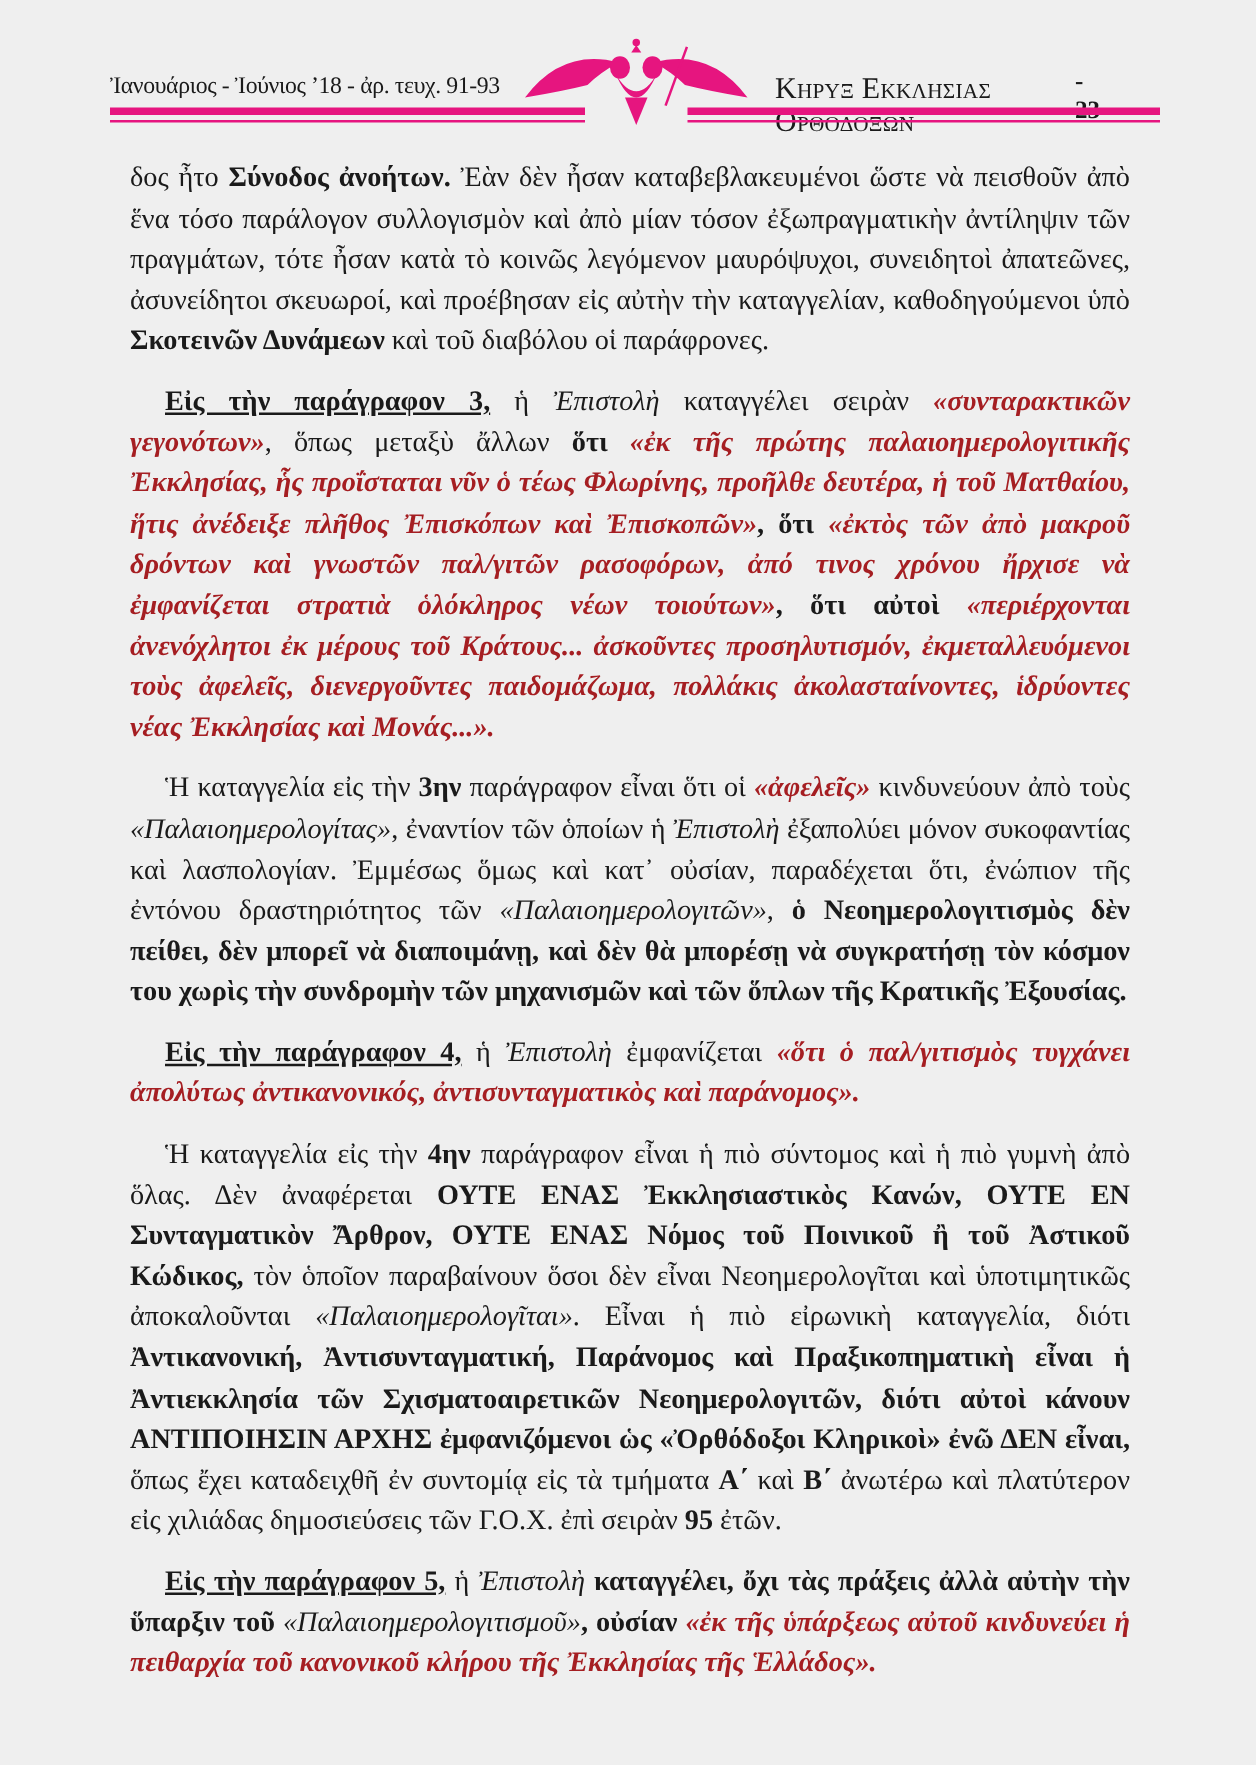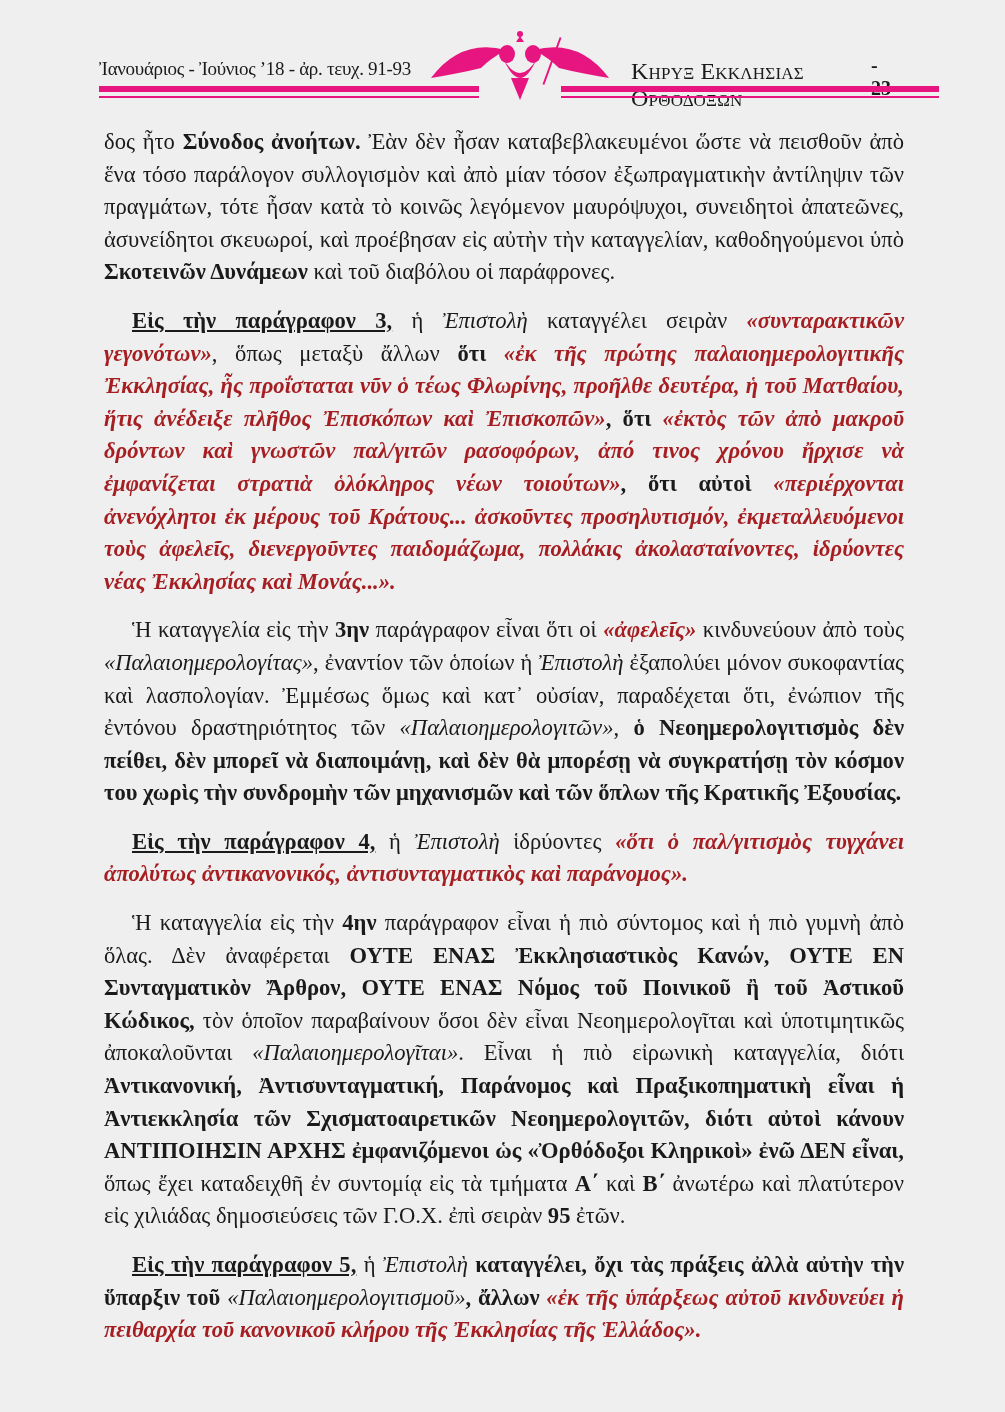--- a/index.html
+++ b/index.html
@@ -1,20 +1,20 @@
 <!DOCTYPE html>
 <html><head>
 <meta charset="utf-8">
 <style>
   html, body { margin:0; padding:0; }
   body {
     width:1005px; height:1412px; background:#efefef; position:relative; overflow:hidden;
     font-family:"Liberation Serif","DejaVu Serif",serif; color:#1a1a1a;
   }
-  .header { position:absolute; left:0; top:0; width:841px; height:100px;margin-left:11px; }
+  .header { position:absolute; left:0; top:0; width:841px; height:100px; }
   .hdr-left { position:absolute; left:88px; top:58px; font-size:19px; letter-spacing:-0.3px; }
   .hdr-right { position:absolute; left:620px; top:58px; font-size:24px; font-variant:small-caps; letter-spacing:0.2px; }
   .hdr-page { position:absolute; left:860px; top:54px; font-size:20px; font-weight:bold; }
   .rule-thick { position:absolute; top:86px; height:6px; background:#e6157f; }
   .rule-thin { position:absolute; top:96px; height:2px; background:#e6157f; }
   .eagle { position:absolute; left:400px; top:28px; width:218px; height:72px; }
   .content { position:absolute; left:88px; top:110px; width:832px; font-size:22.6px; line-height:32.6px; text-align:justify; }
   .content p { margin:16px; text-indent:0; }
   .content p.ind { text-indent:28px; }
   .red { color:#a51e22; font-style:italic; font-weight:bold; }
@@ -53,21 +53,21 @@
   <p>
     <span>δος ἦτο </span><span class="b">Σύνοδος ἀνοήτων.</span><span> Ἐὰν δὲν ἦσαν καταβεβλακευμένοι ὥστε νὰ πεισθοῦν ἀπὸ ἕνα τόσο παράλογον συλλογισμὸν καὶ ἀπὸ μίαν τόσον ἐξωπραγματικὴν ἀντίληψιν τῶν πραγμάτων, τότε ἦσαν κατὰ τὸ κοινῶς λεγόμενον μαυρόψυχοι, συνειδητοὶ ἀπατεῶνες, ἀσυνείδητοι σκευωροί, καὶ προέβησαν εἰς αὐτὴν τὴν καταγγελίαν, καθοδηγούμενοι ὑπὸ </span><span class="b">Σκοτεινῶν Δυνάμεων</span><span> καὶ τοῦ διαβόλου οἱ παράφρονες.</span>
   </p>
   <p class="ind">
     <span class="u">Εἰς τὴν παράγραφον 3,</span><span> ἡ </span><span class="bi">Ἐπιστολὴ</span><span> καταγγέλει σειρὰν </span><span class="red">«συνταρακτικῶν γεγονότων»</span><span>, ὅπως μεταξὺ ἄλλων </span><span class="b">ὅτι</span><span class="red"> «ἐκ τῆς πρώτης παλαιοημερολογιτικῆς Ἐκκλησίας, ἧς προΐσταται νῦν ὁ τέως Φλωρίνης, προῆλθε δευτέρα, ἡ τοῦ Ματθαίου, ἥτις ἀνέδειξε πλῆθος Ἐπισκόπων καὶ Ἐπισκοπῶν»</span><span class="b">, ὅτι</span><span class="red"> «ἐκτὸς τῶν ἀπὸ μακροῦ δρόντων καὶ γνωστῶν παλ/γιτῶν ρασοφόρων, ἀπό τινος χρόνου ἤρχισε νὰ ἐμφανίζεται στρατιὰ ὁλόκληρος νέων τοιούτων»</span><span class="b">, ὅτι αὐτοὶ</span><span class="red"> «περιέρχονται ἀνενόχλητοι ἐκ μέρους τοῦ Κράτους... ἀσκοῦντες προσηλυτισμόν, ἐκμεταλλευόμενοι τοὺς ἀφελεῖς, διενεργοῦντες παιδομάζωμα, πολλάκις ἀκολασταίνοντες, ἱδρύοντες νέας Ἐκκλησίας καὶ Μονάς...».</span>
   </p>
   <p class="ind">
     <span>Ἡ καταγγελία εἰς τὴν </span><span class="b">3ην</span><span> παράγραφον εἶναι ὅτι οἱ </span><span class="red">«ἀφελεῖς»</span><span> κινδυνεύουν ἀπὸ τοὺς </span><span class="i">«Παλαιοημερολογίτας»</span><span>, ἐναντίον τῶν ὁποίων ἡ </span><span class="bi">Ἐπιστολὴ</span><span> ἐξαπολύει μόνον συκοφαντίας καὶ λασπολογίαν. Ἐμμέσως ὅμως καὶ κατ᾽ οὐσίαν, παραδέχεται ὅτι, ἐνώπιον τῆς ἐντόνου δραστηριότητος τῶν </span><span class="i">«Παλαιοημερολογιτῶν»</span><span>, </span><span class="b">ὁ Νεοημερολογιτισμὸς δὲν πείθει, δὲν μπορεῖ νὰ διαποιμάνῃ, καὶ δὲν θὰ μπορέσῃ νὰ συγκρατήσῃ τὸν κόσμον του χωρὶς τὴν συνδρομὴν τῶν μηχανισμῶν καὶ τῶν ὅπλων τῆς Κρατικῆς Ἐξουσίας.</span>
   </p>
   <p class="ind">
-    <span class="u">Εἰς τὴν παράγραφον 4,</span><span> ἡ </span><span class="bi">Ἐπιστολὴ</span><span> ἱδρύοντες </span><span class="red">«ὅτι ὁ παλ/γιτισμὸς τυγχάνει ἀπολύτως ἀντικανονικός, ἀντισυνταγματικὸς καὶ παράνομος».</span>
+    <span class="u">Εἰς τὴν παράγραφον 4,</span><span> ἡ </span><span class="bi">Ἐπιστολὴ</span><span> ἐμφανίζεται </span><span class="red">«ὅτι ὁ παλ/γιτισμὸς τυγχάνει ἀπολύτως ἀντικανονικός, ἀντισυνταγματικὸς καὶ παράνομος».</span>
   </p>
   <p class="ind">
     <span>Ἡ καταγγελία εἰς τὴν </span><span class="b">4ην</span><span> παράγραφον εἶναι ἡ πιὸ σύντομος καὶ ἡ πιὸ γυμνὴ ἀπὸ ὅλας. Δὲν ἀναφέρεται </span><span class="b">ΟΥΤΕ ΕΝΑΣ Ἐκκλησιαστικὸς Κανών, ΟΥΤΕ ΕΝ Συνταγματικὸν Ἄρθρον, ΟΥΤΕ ΕΝΑΣ Νόμος τοῦ Ποινικοῦ ἢ τοῦ Ἀστικοῦ Κώδικος,</span><span> τὸν ὁποῖον παραβαίνουν ὅσοι δὲν εἶναι Νεοημερολογῖται καὶ ὑποτιμητικῶς ἀποκαλοῦνται </span><span class="i">«Παλαιοημερολογῖται»</span><span>. Εἶναι ἡ πιὸ εἰρωνικὴ καταγγελία, διότι </span><span class="b">Ἀντικανονική, Ἀντισυνταγματική, Παράνομος καὶ Πραξικοπηματικὴ εἶναι ἡ Ἀντιεκκλησία τῶν Σχισματοαιρετικῶν Νεοημερολογιτῶν, διότι αὐτοὶ κάνουν ΑΝΤΙΠΟΙΗΣΙΝ ΑΡΧΗΣ ἐμφανιζόμενοι ὡς «Ὀρθόδοξοι Κληρικοὶ» ἐνῶ ΔΕΝ εἶναι,</span><span> ὅπως ἔχει καταδειχθῆ ἐν συντομίᾳ εἰς τὰ τμήματα </span><span class="b">Α΄</span><span> καὶ </span><span class="b">Β΄</span><span> ἀνωτέρω καὶ πλατύτερον εἰς χιλιάδας δημοσιεύσεις τῶν Γ.Ο.Χ. ἐπὶ σειρὰν </span><span class="b">95</span><span> ἐτῶν.</span>
   </p>
   <p class="ind">
-    <span class="u">Εἰς τὴν παράγραφον 5,</span><span> ἡ </span><span class="bi">Ἐπιστολὴ</span><span class="b"> καταγγέλει, ὄχι τὰς πράξεις ἀλλὰ αὐτὴν τὴν ὕπαρξιν τοῦ </span><span class="bi">«Παλαιοημερολογιτισμοῦ»</span><span class="b">, ἄλλων</span><span class="red"> «ἐκ τῆς ὑπάρξεως αὐτοῦ κινδυνεύει ἡ πειθαρχία τοῦ κανονικοῦ κλήρου τῆς Ἐκκλησίας τῆς Ἑλλάδος».</span>
+    <span class="u">Εἰς τὴν παράγραφον 5,</span><span> ἡ </span><span class="bi">Ἐπιστολὴ</span><span class="b"> καταγγέλει, ὄχι τὰς πράξεις ἀλλὰ αὐτὴν τὴν ὕπαρξιν τοῦ </span><span class="bi">«Παλαιοημερολογιτισμοῦ»</span><span class="b">, οὐσίαν</span><span class="red"> «ἐκ τῆς ὑπάρξεως αὐτοῦ κινδυνεύει ἡ πειθαρχία τοῦ κανονικοῦ κλήρου τῆς Ἐκκλησίας τῆς Ἑλλάδος».</span>
   </p>
 </div>
 
 </body></html>

